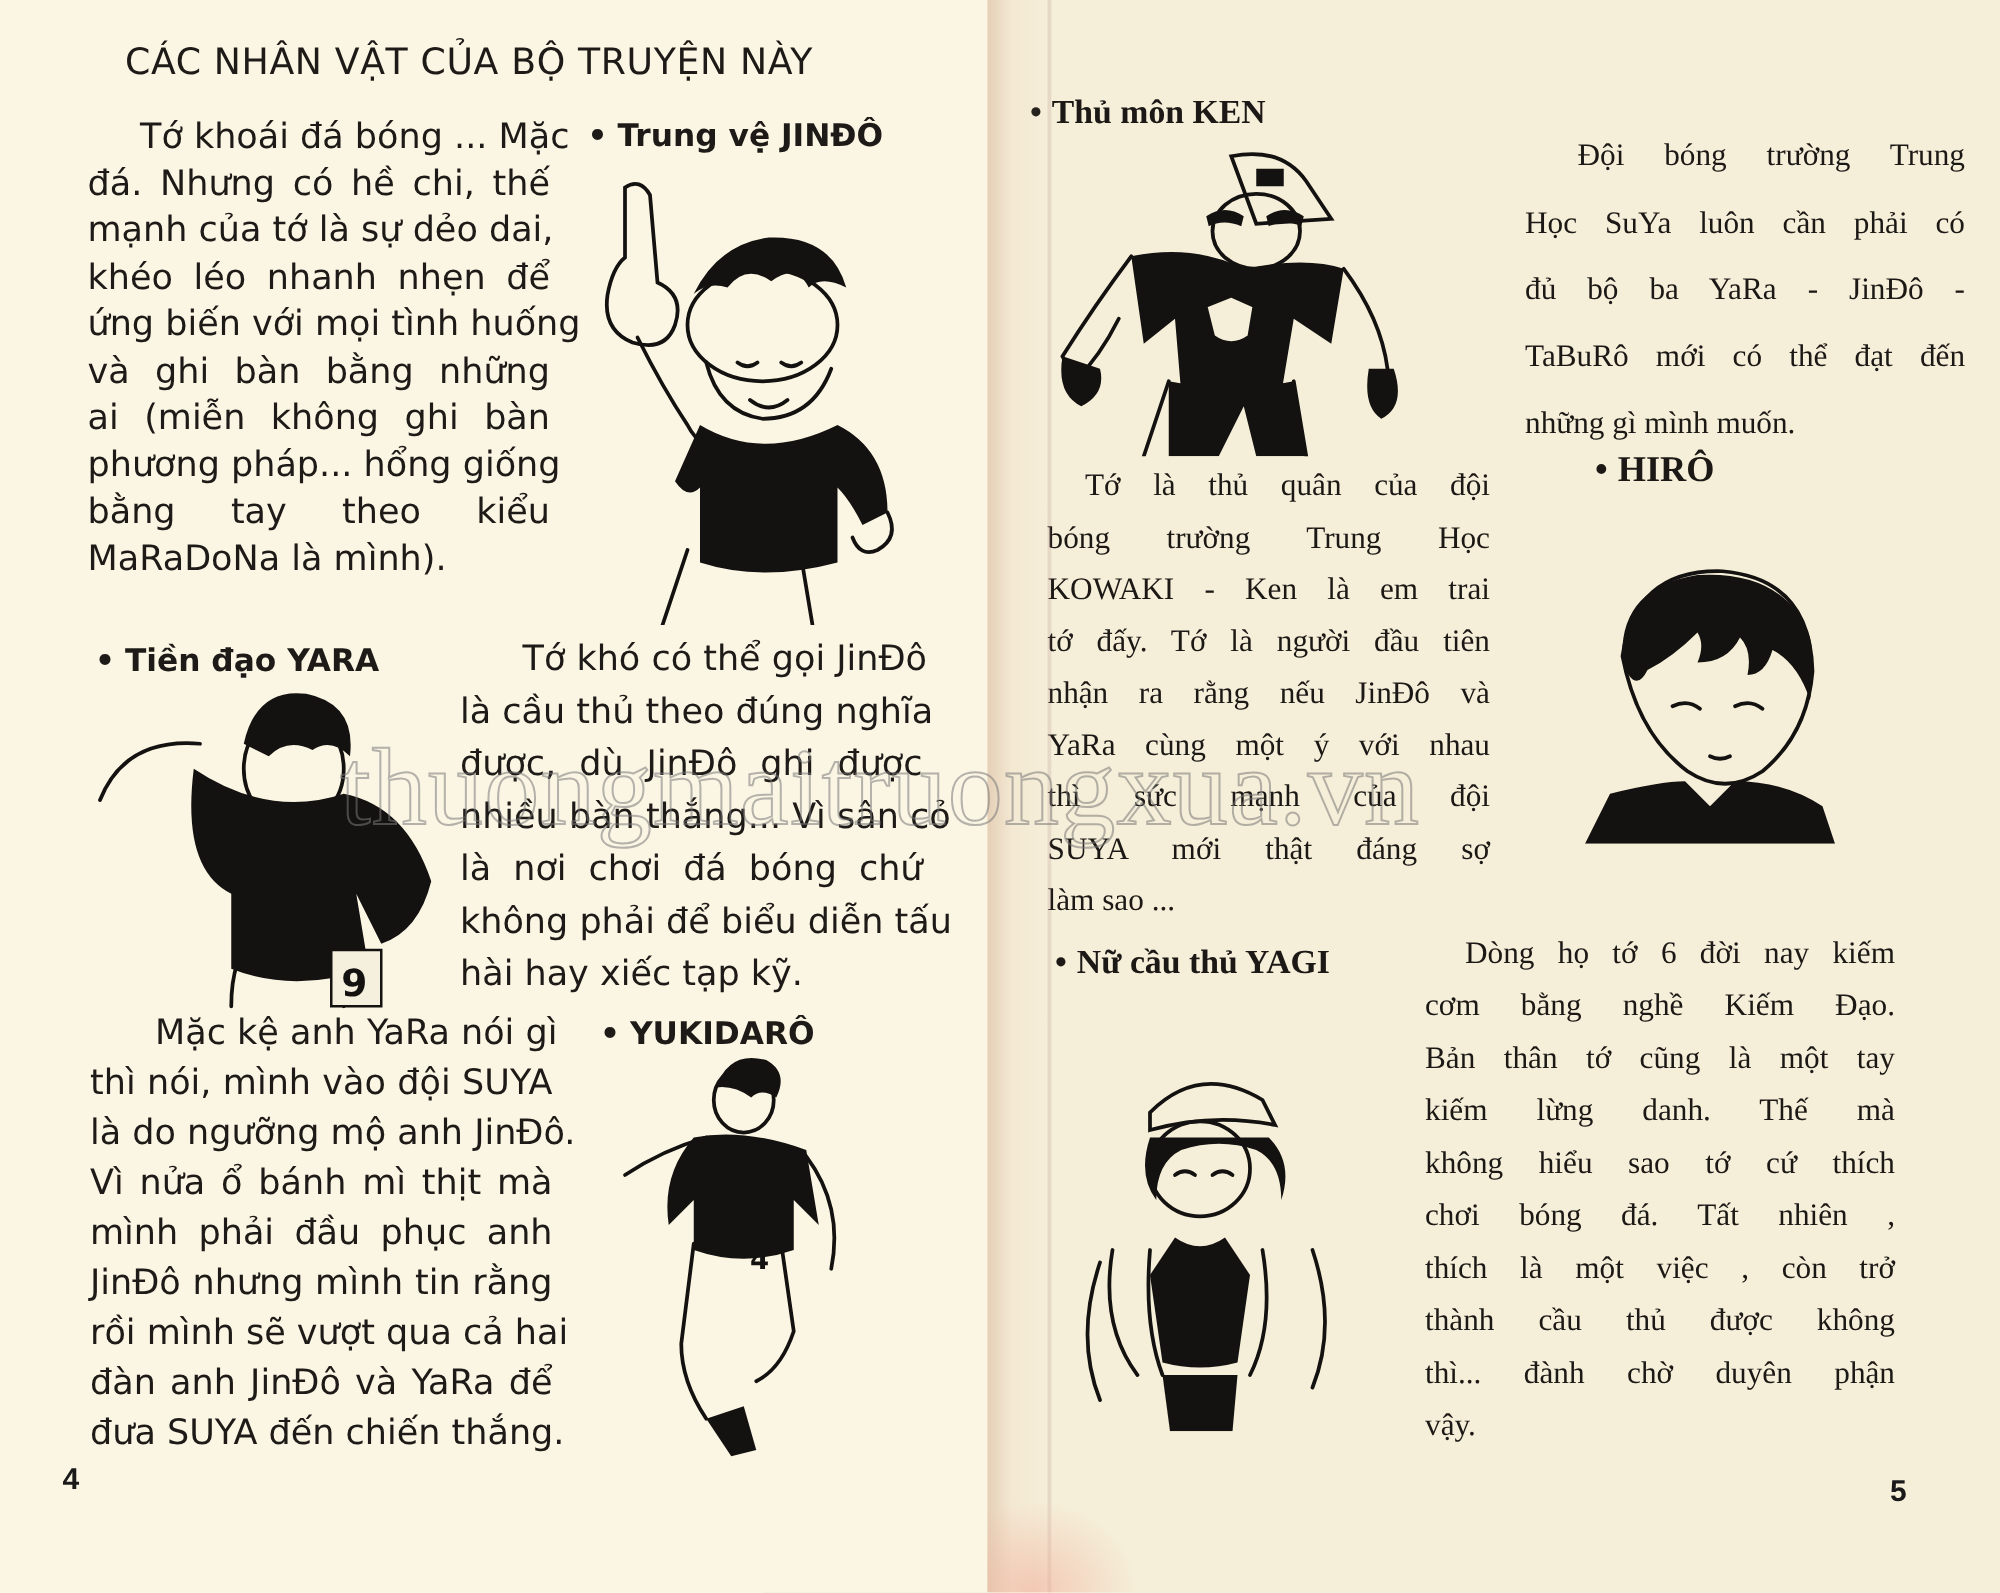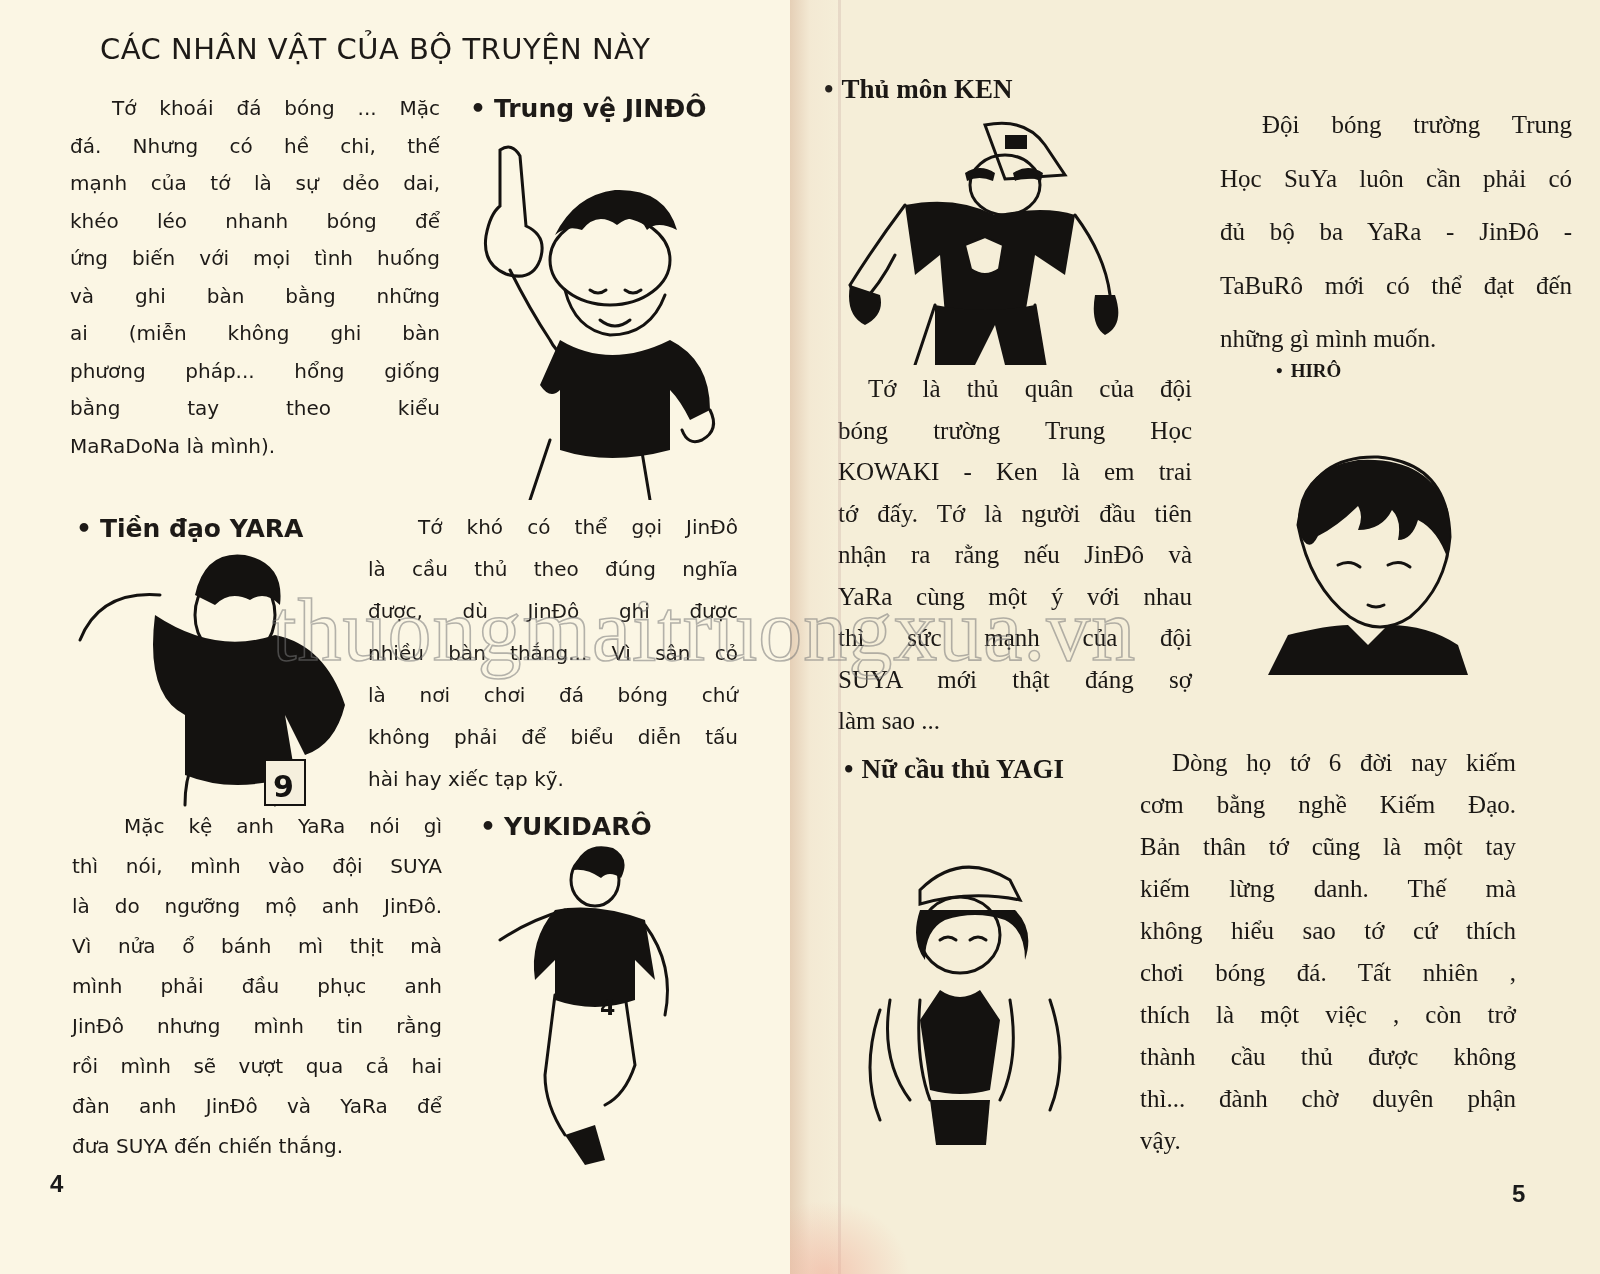--- a/index.html
+++ b/index.html
@@ -22,21 +22,21 @@
 
     .title { position: absolute; left: 100px; top: 32px; font-size: 29px; letter-spacing: 0.5px; font-weight: normal; }
 
     .heading { position: absolute; font-weight: bold; font-size: 25px; white-space: nowrap; }
     .heading .bullet { margin-right: 8px; }
 
     .text-block { position: absolute; text-align: justify; }
     .text-block .line { display: block; text-align: justify; text-align-last: justify; white-space: nowrap; }
     .text-block .line.last { text-align-last: left; }
 
-    .left-text { font-size: 20px; line-height: 37.5px; }
+    .left-text { font-size: 28px; line-height: 37.5px; }
     .right-text { font-size: 25px; }
 
     .page-number { position: absolute; font-family: "Liberation Sans", sans-serif; font-weight: bold; font-size: 24px; color: #1a1a1a; }
 
     .illustration { position: absolute; }
     .illustration svg { width: 100%; height: 100%; display: block; }
 
     .watermark { position: absolute; left: 272px; top: 580px; font-family: "Liberation Serif", serif;
       font-size: 88px; color: transparent; -webkit-text-stroke: 1.6px rgba(120,120,120,0.55);
       letter-spacing: 1px; white-space: nowrap; pointer-events: none; }
@@ -50,21 +50,21 @@
 
     <h1 class="title sans">CÁC NHÂN VẬT CỦA BỘ TRUYỆN NÀY</h1>
 
     <div class="heading sans" style="left:470px; top:94px;">
       <span class="bullet">•</span><span>Trung vệ JINĐÔ</span>
     </div>
     <div class="text-block sans left-text" style="left:70px; top:90px; width:370px;">
       <span class="line" style="padding-left:42px;">Tớ khoái đá bóng ... Mặc</span>
       <span class="line">đá. Nhưng có hề chi, thế</span>
       <span class="line">mạnh của tớ là sự dẻo dai,</span>
-      <span class="line">khéo léo nhanh bóng để</span>
+      <span class="line">khéo léo nhanh nhẹn để</span>
       <span class="line">ứng biến với mọi tình huống</span>
       <span class="line">và ghi bàn bằng những</span>
       <span class="line">ai (miễn không ghi bàn</span>
       <span class="line">phương pháp... hổng giống</span>
       <span class="line">bằng tay theo kiểu</span>
       <span class="line last">MaRaDoNa là mình).</span>
     </div>
     <div class="illustration" style="left:470px; top:140px; width:260px; height:360px;">
       <svg viewBox="0 0 260 360">
         <g fill="none" stroke="#141210" stroke-width="3" stroke-linecap="round">
@@ -165,21 +165,21 @@
     </div>
 
     <div class="text-block serif right-text" style="left:382px; top:98px; width:352px; line-height:53.5px;margin-left:48px;">
       <span class="line" style="padding-left:42px;">Đội bóng trường Trung</span>
       <span class="line">Học SuYa luôn cần phải có</span>
       <span class="line">đủ bộ ba YaRa - JinĐô -</span>
       <span class="line">TaBuRô mới có thể đạt đến</span>
       <span class="line last">những gì mình muốn.</span>
     </div>
 
-    <div class="heading serif" style="left:486px; top:360px; font-size:19px;">
+    <div class="heading serif" style="left:486px; top:360px; font-size:29px;">
       <span class="bullet">•</span><span>HIRÔ</span>
     </div>
     <div class="text-block serif right-text" style="left:48px; top:368px; width:354px; line-height:41.5px;">
       <span class="line" style="padding-left:30px;">Tớ là thủ quân của đội</span>
       <span class="line">bóng trường Trung Học</span>
       <span class="line">KOWAKI - Ken là em trai</span>
       <span class="line">tớ đấy. Tớ là người đầu tiên</span>
       <span class="line">nhận ra rằng nếu JinĐô và</span>
       <span class="line">YaRa cùng một ý với nhau</span>
       <span class="line">thì sức mạnh của đội</span>

